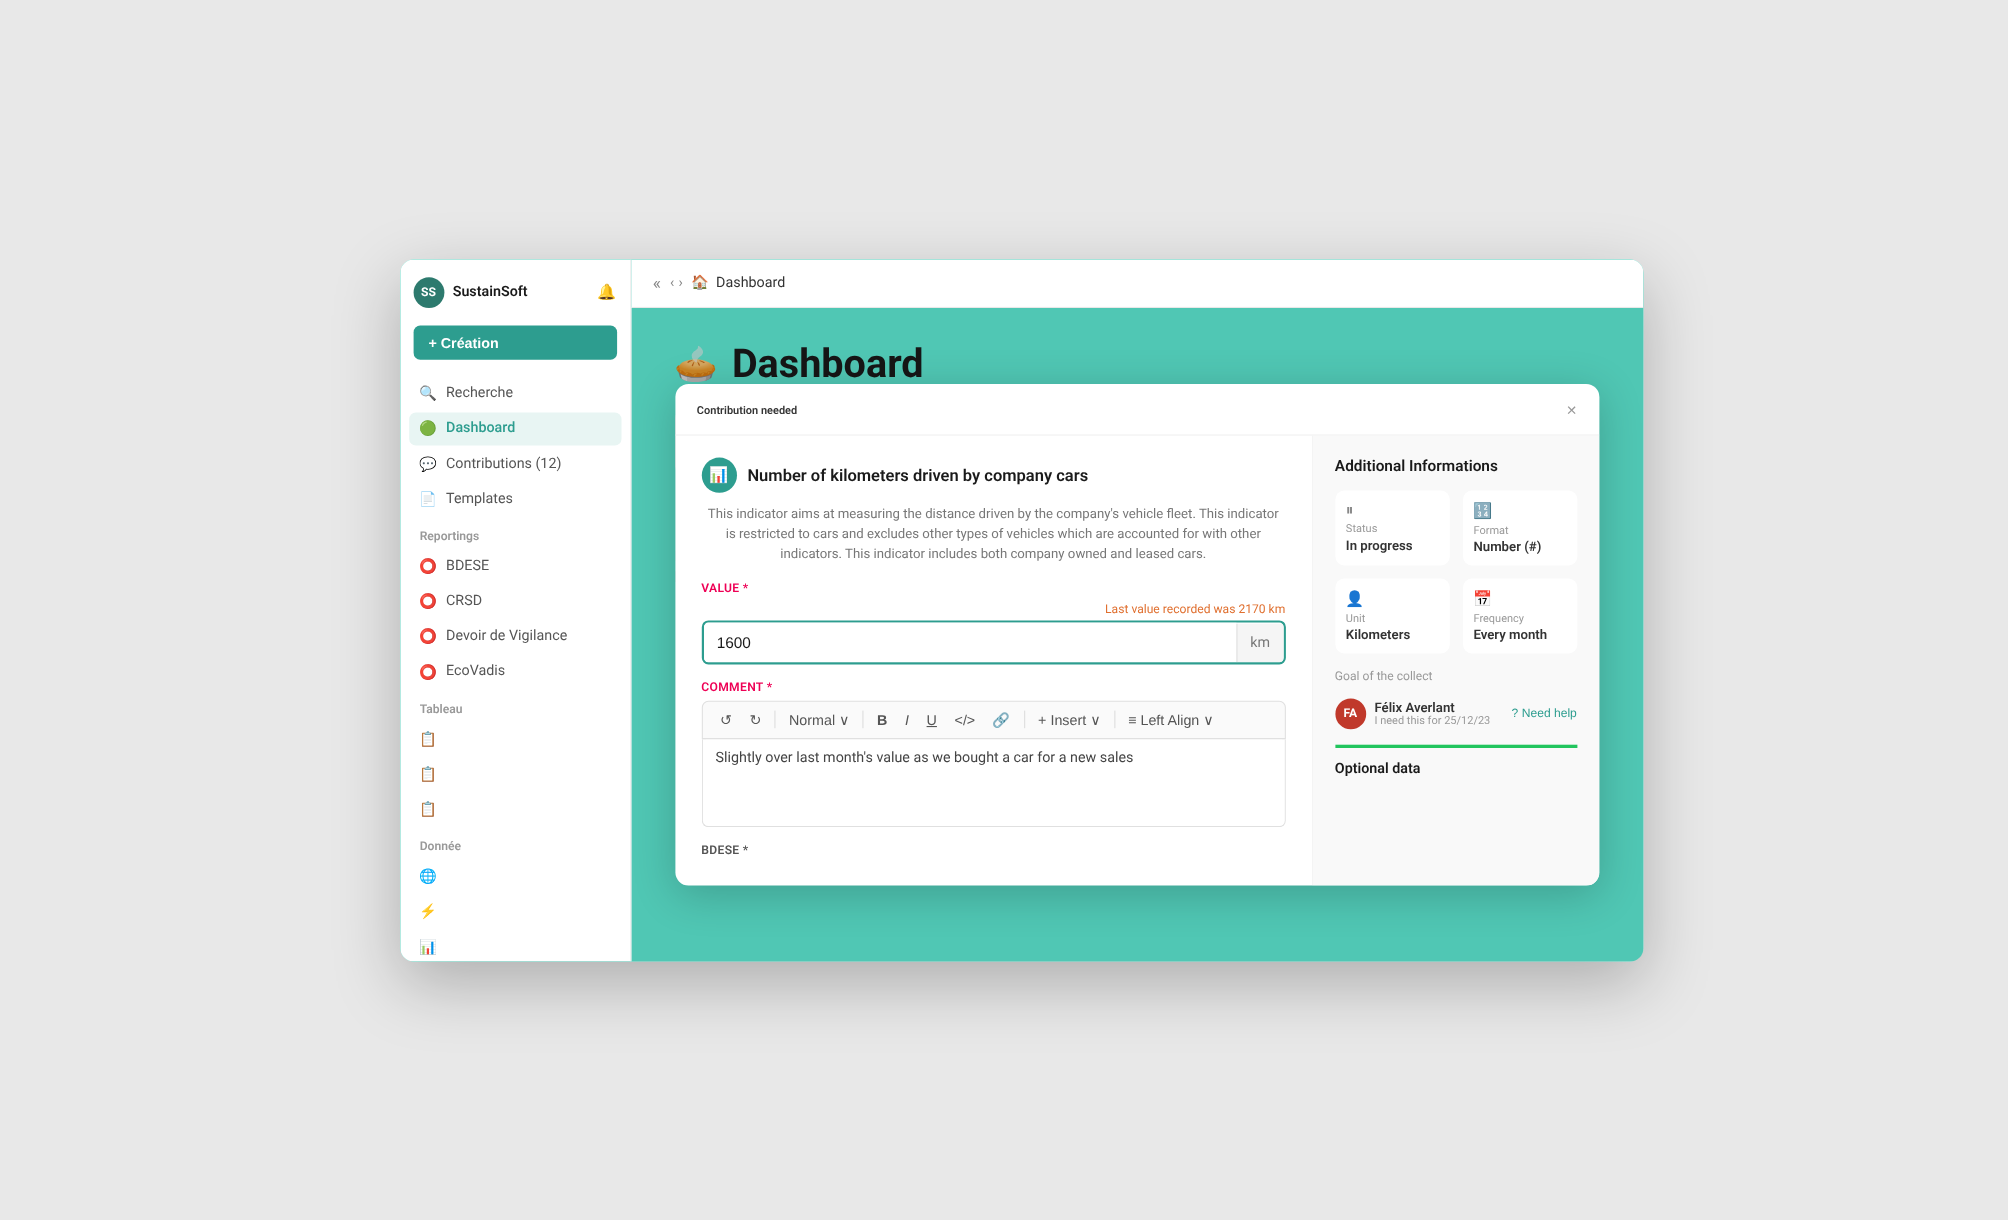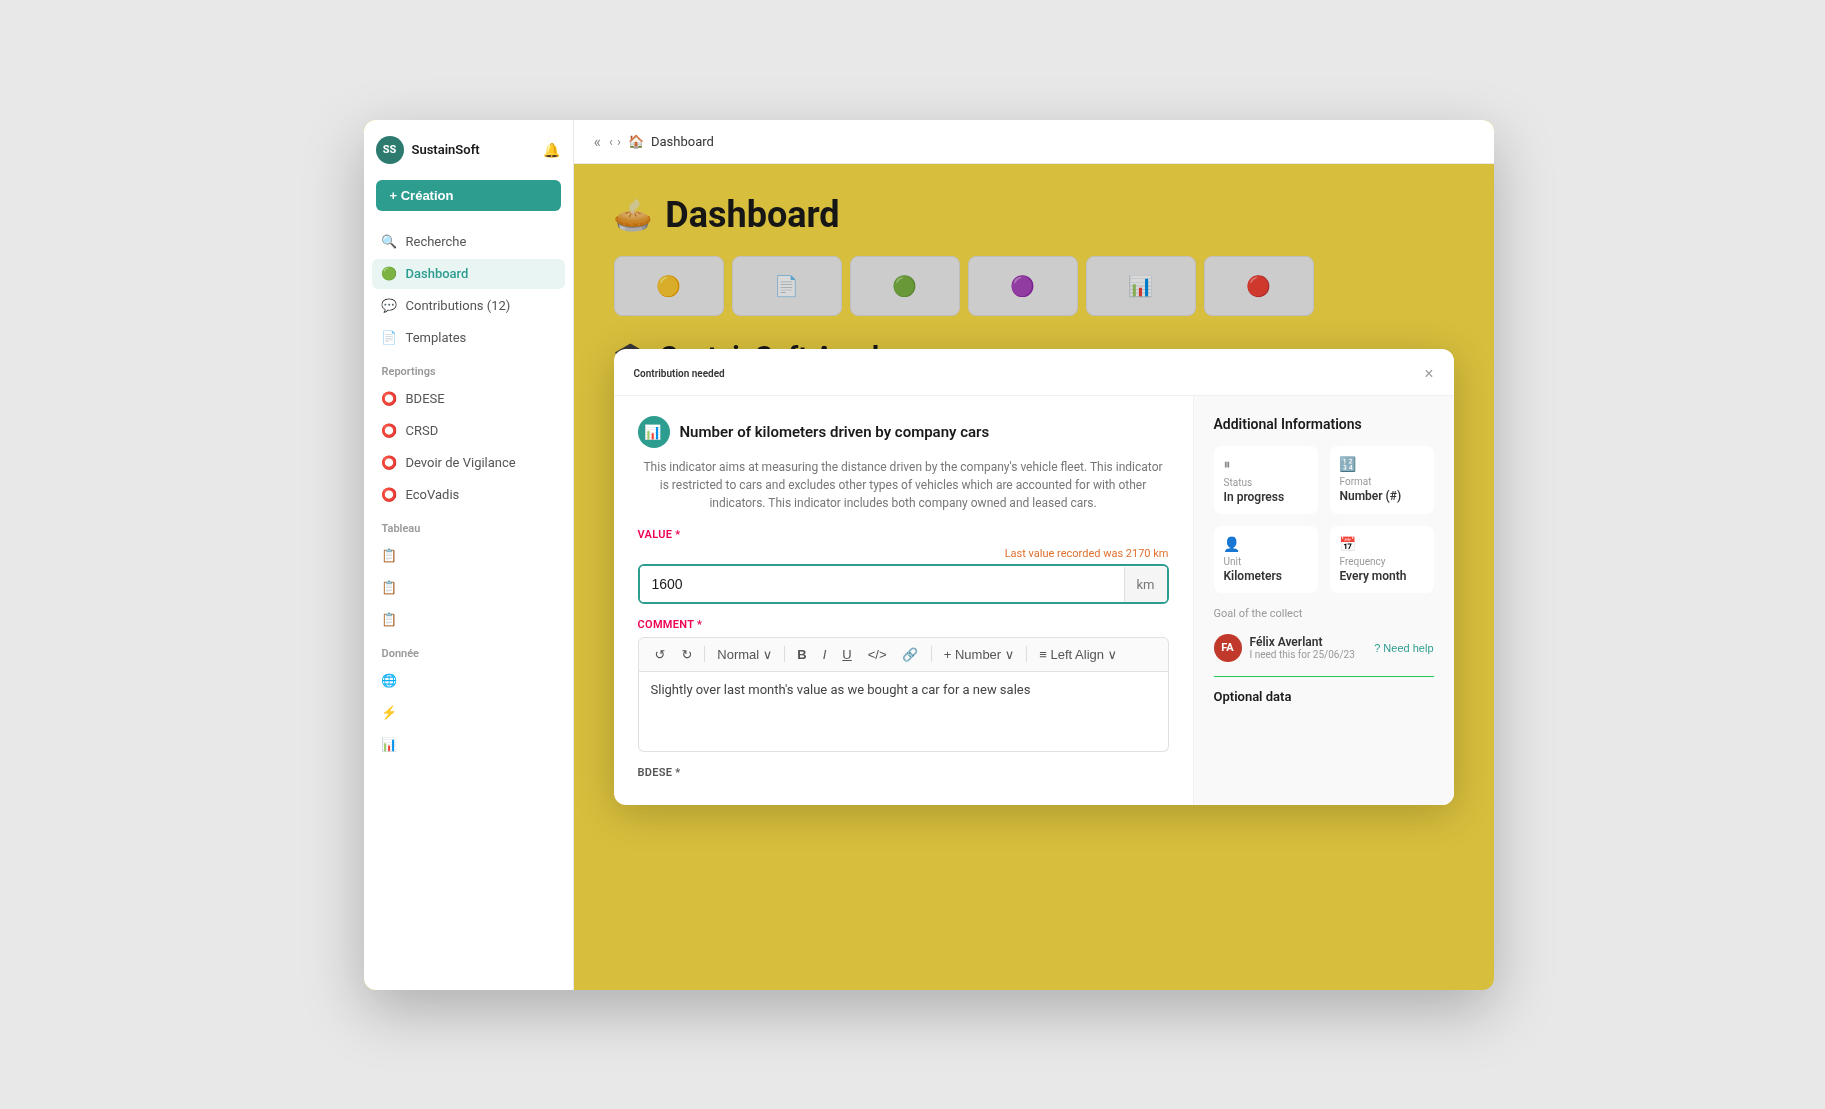--- a/index.html
+++ b/index.html
@@ -9,22 +9,22 @@
       width: 1825px;
       height: 1109px;
       overflow: hidden;
       display: flex;
       align-items: center;
       justify-content: center;
     }
 
     .app-window {
       width: 1130px;
-      height: 870px;
-      background: #fde047;
+      height: 638px;
+      background: #5eead4;
       border-radius: 12px;
       box-shadow: 0 20px 60px rgba(0,0,0,0.25);
       display: flex;
       overflow: hidden;
       position: relative;
       margin-left: 32px;
     }
 
     
     .sidebar {
@@ -525,21 +525,21 @@
       align-items: center;
       gap: 4px;
     }
 
     .optional-data-title {
       font-size: 13px;
       font-weight: 600;
       color: #1a1a1a;
       margin-top: 14px;
       padding-top: 12px;
-      border-top: 1px solid #22c55e;
+      border-top: 3px solid #22c55e;
     }
   </style>
 </head>
 <body>
 
 <div class="app-window">
 
   <div class="sidebar">
     <div class="sidebar-header">
       <div class="brand">
@@ -694,21 +694,21 @@
                 <button class="toolbar-btn">↻</button>
                 <div class="toolbar-divider"></div>
                 <button class="toolbar-btn">Normal ∨</button>
                 <div class="toolbar-divider"></div>
                 <button class="toolbar-btn" style="font-weight:bold;">B</button>
                 <button class="toolbar-btn" style="font-style:italic;">I</button>
                 <button class="toolbar-btn" style="text-decoration:underline;">U</button>
                 <button class="toolbar-btn">&lt;/&gt;</button>
                 <button class="toolbar-btn">🔗</button>
                 <div class="toolbar-divider"></div>
-                <button class="toolbar-btn">+ Number ∨</button>
+                <button class="toolbar-btn">+ Insert ∨</button>
                 <div class="toolbar-divider"></div>
                 <button class="toolbar-btn">≡ Left Align ∨</button>
               </div>
 
               <div class="editor-body">
                 <span>Slightly over last month's value as we bought a car for a new sales</span>
               </div>
 
               <div style="margin-top:14px;">
                 <div class="field-label">BDESE *</div>
@@ -743,21 +743,21 @@
 
               <div class="goal-section">
                 <div class="goal-label">Goal of the collect</div>
               </div>
 
               <div class="user-row">
                 <div class="user-info">
                   <div class="user-avatar">FA</div>
                   <div>
                     <div class="user-name">Félix Averlant</div>
-                    <div class="user-sub">I need this for 25/06/23</div>
+                    <div class="user-sub">I need this for 25/12/23</div>
                   </div>
                 </div>
                 <button class="need-help-btn">? Need help</button>
               </div>
 
               <div class="optional-data-title">Optional data</div>
             </div>
 
           </div>
         </div>

